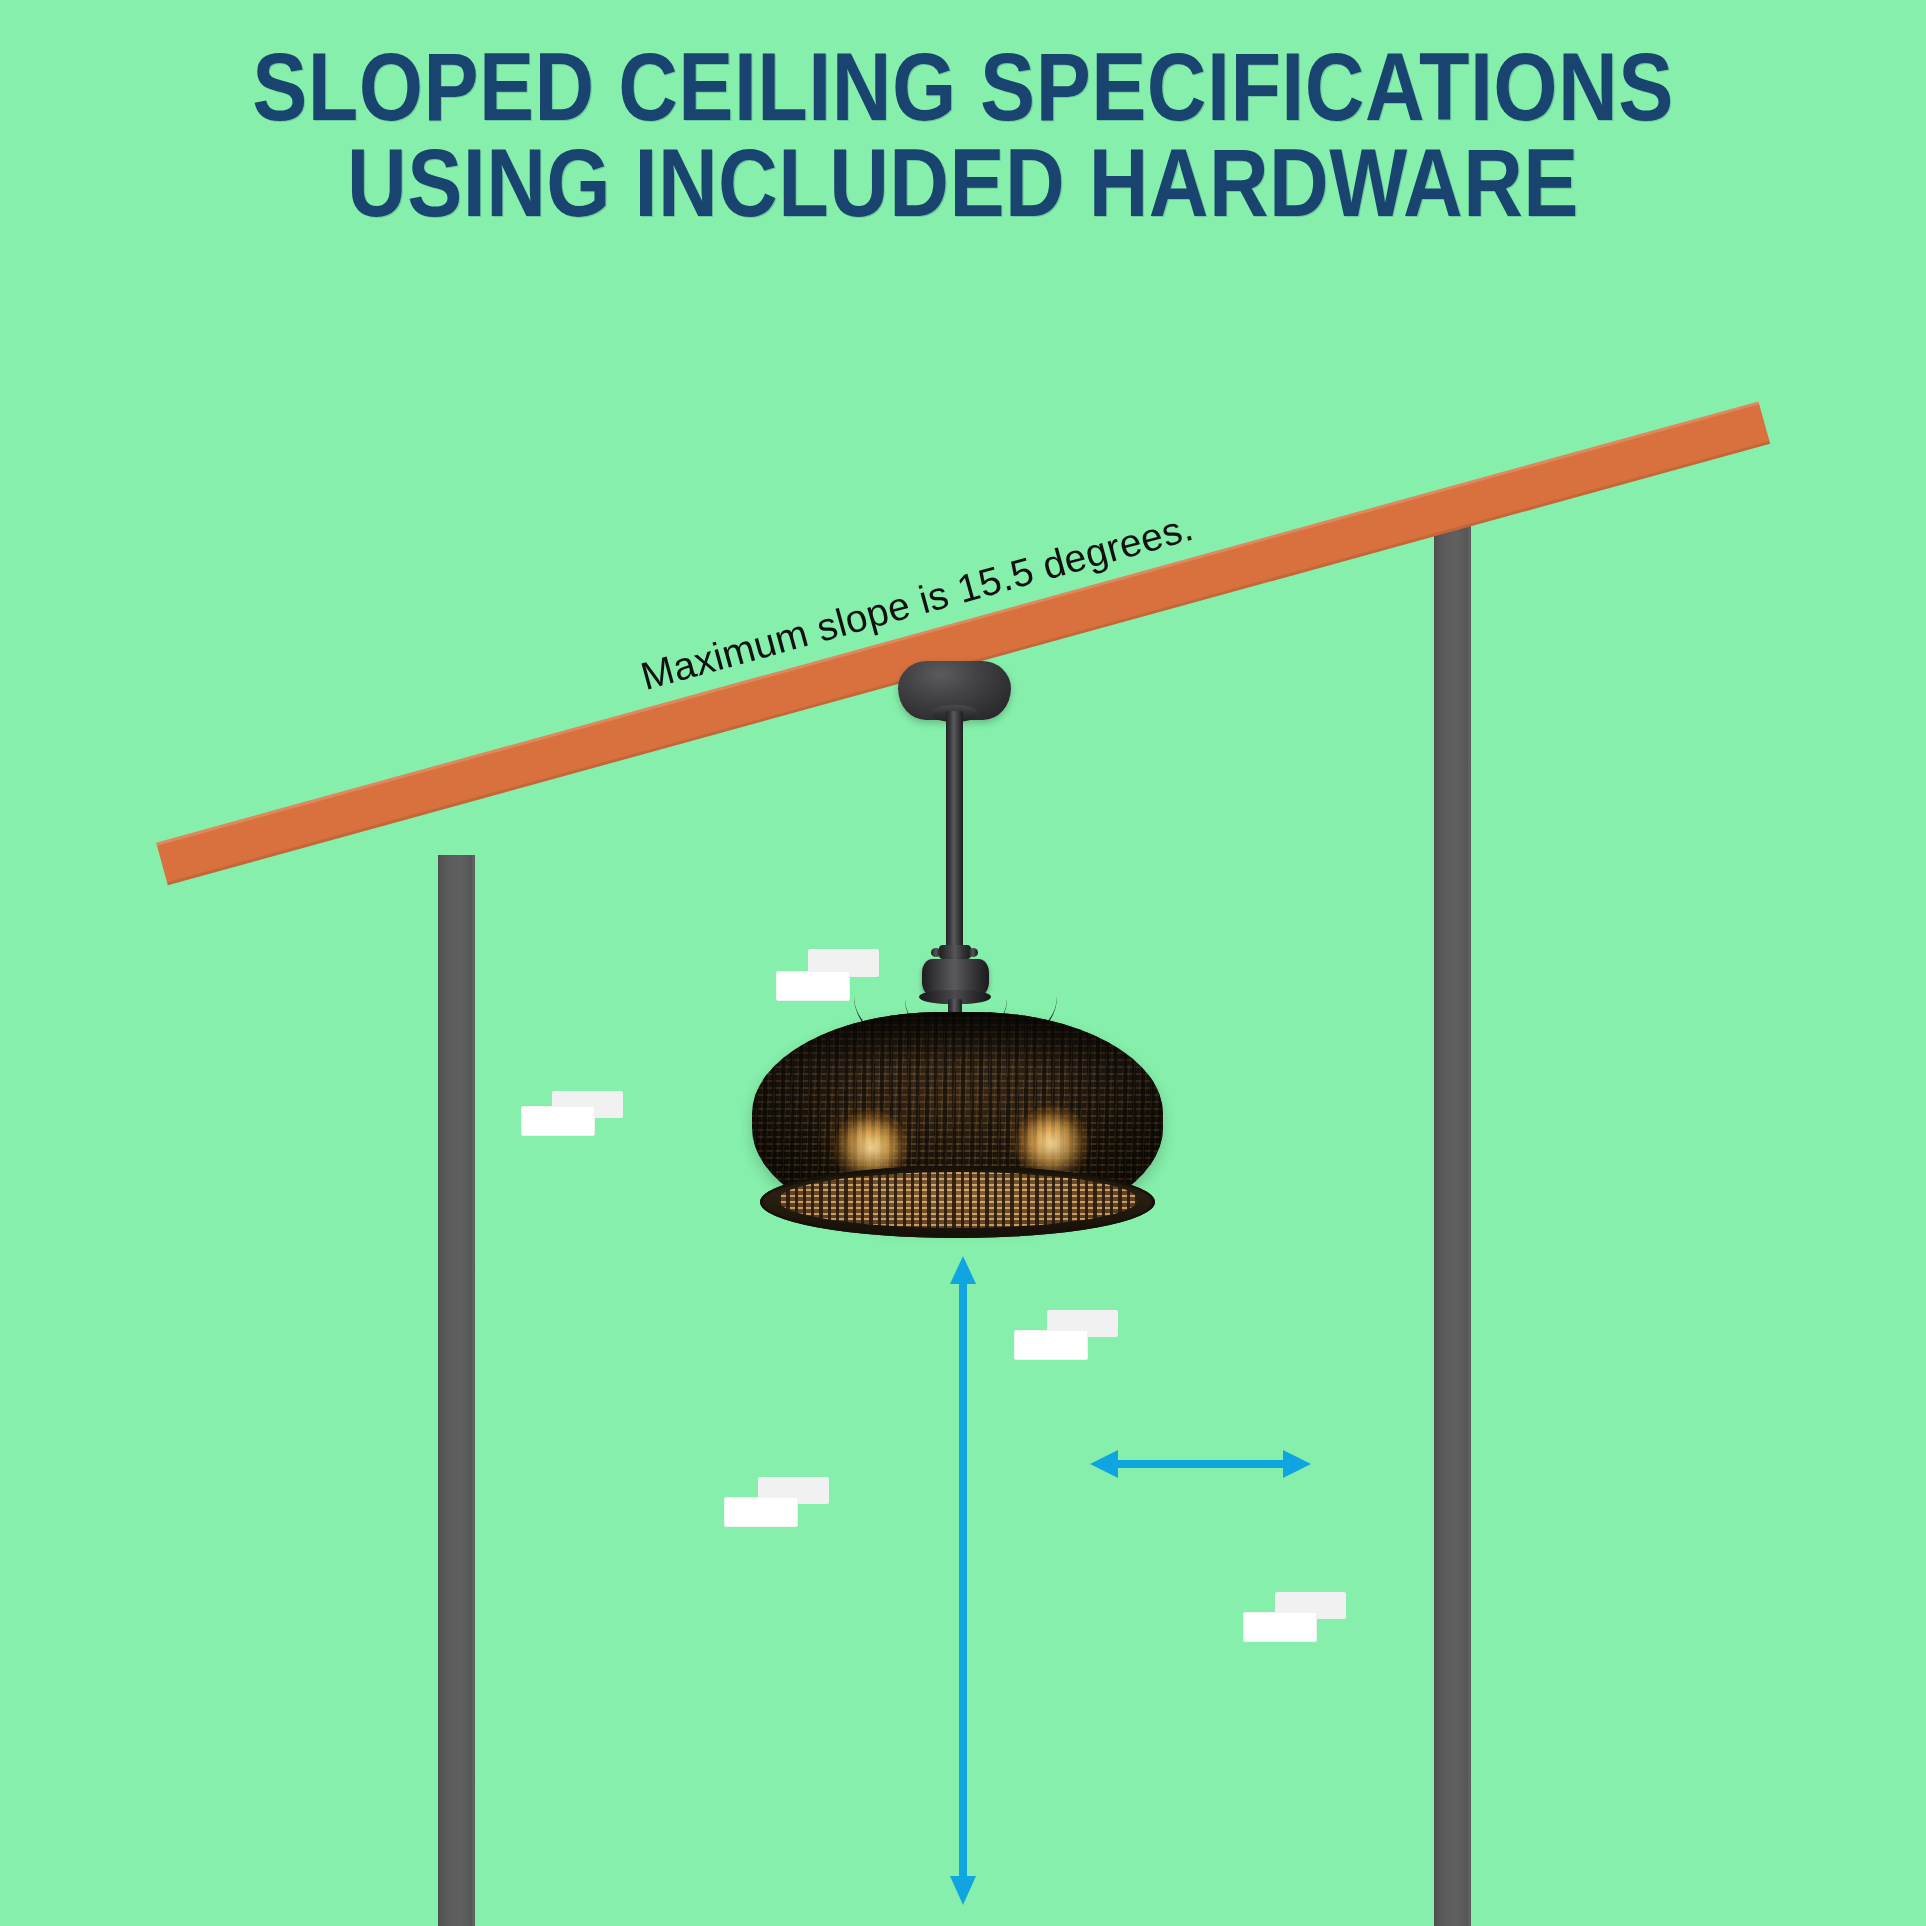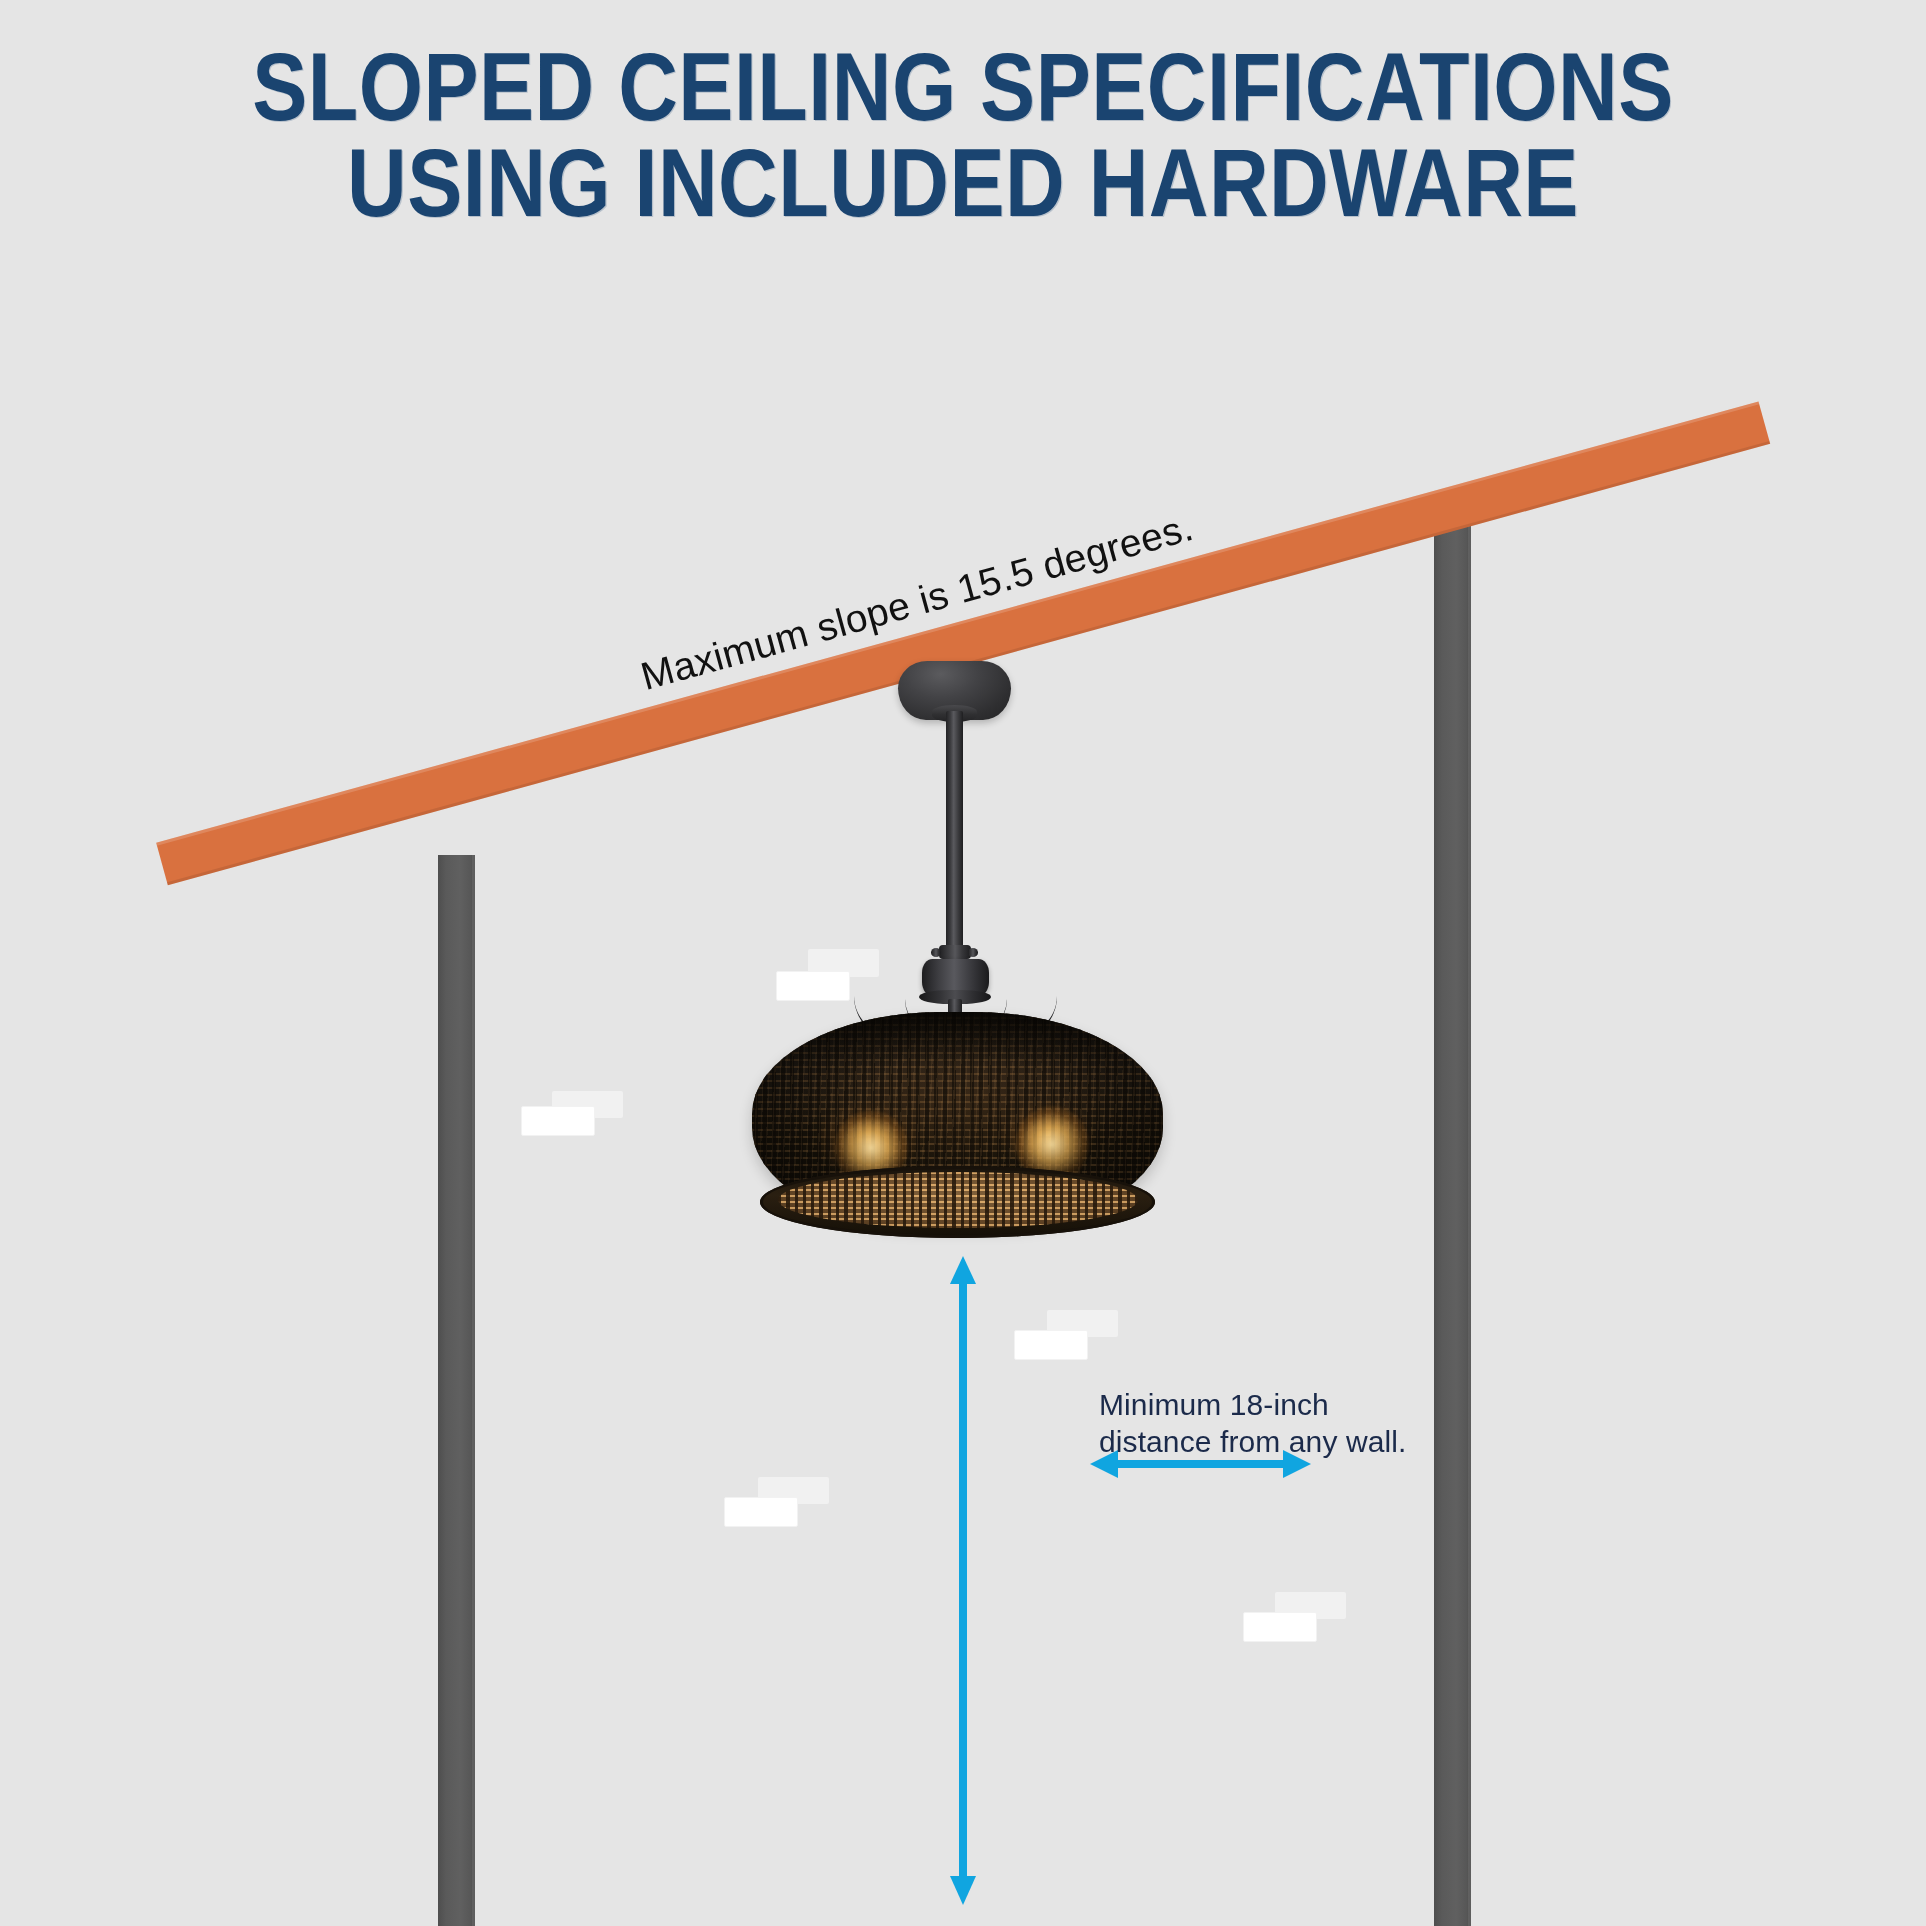--- a/index.html
+++ b/index.html
@@ -2,21 +2,21 @@
 <html style="font-size:10.3px"><head>
 <meta charset="utf-8">
 <style>
   html,body{margin:0;padding:0;}
   body{
     width:1926px;height:1926px;
     background:#ffffff;
     font-family:"Liberation Sans", sans-serif;
     overflow:hidden;
   }
-  #stage{position:relative;width:1926px;height:1926px;background:#e5e5e5;overflow:hidden;}
+  #stage{position:relative;width:1926px;height:1926px;background:#86efac;overflow:hidden;}
 
   
   .title-block{
     position:absolute;left:0;top:39px;width:1926px;text-align:center;
     user-select:none;
   }
   .title-line{
     display:block;
     color:#1A4470;
     font-family:"Liberation Sans", sans-serif;
@@ -288,17 +288,15 @@
     <div class="tri" style="left:950px;top:1876px;border-left:13.5px solid transparent;border-right:13.5px solid transparent;border-top:29.5px solid #10A5E0;"></div>
   </div>
 
   <div>
     <div class="tri" style="left:1090px;top:1450px;border-top:14px solid transparent;border-bottom:14px solid transparent;border-right:28px solid #10A5E0;"></div>
     <div class="v-arrow-shaft" style="left:1116px;top:1460px;width:168px;height:7.7px;"></div>
     <div class="tri" style="left:1283px;top:1450px;border-top:14px solid transparent;border-bottom:14px solid transparent;border-left:28px solid #10A5E0;"></div>
   </div>
 
 
-  <div class="callout" style="left:1099px;top:1387px;width:360px;">Minimum 18-inch
-distance from any wall.</div>
 
 </div>
 
 
 </body></html>

